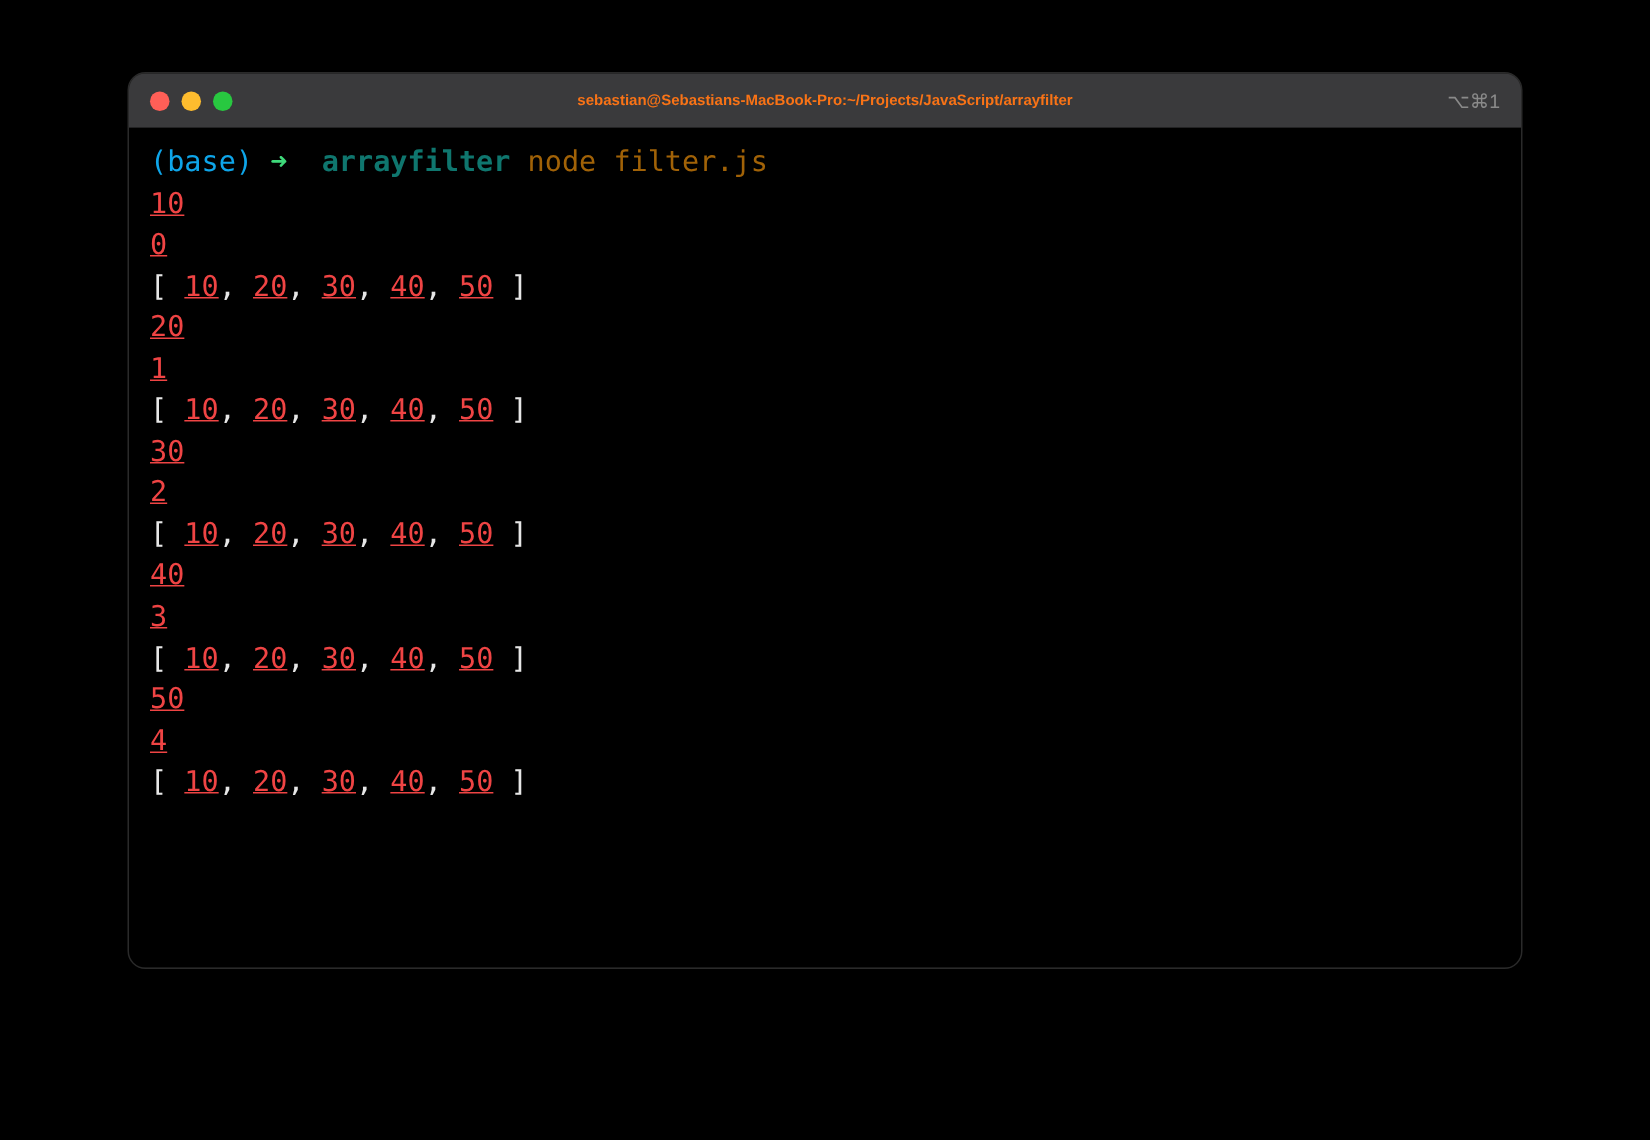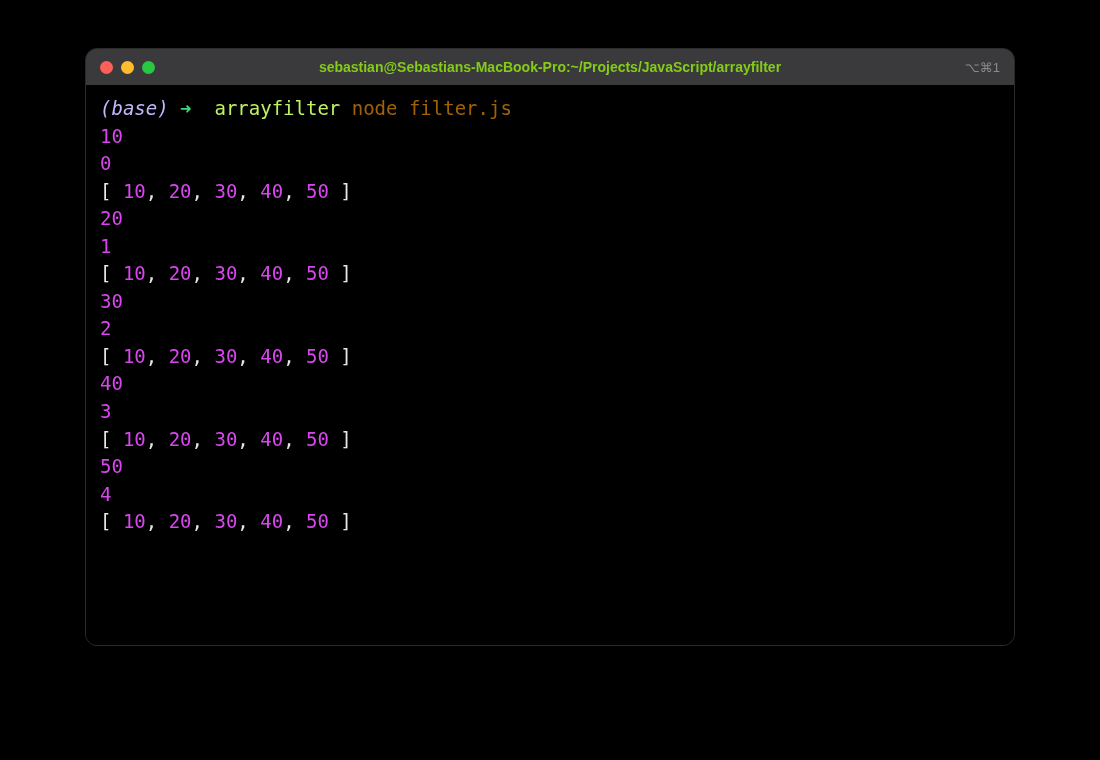--- a/index.html
+++ b/index.html
@@ -39,22 +39,22 @@
       height: 13px;
       border-radius: 50%;
     }
     .red { background: #ff5f57; }
     .yellow { background: #febc2e; }
     .green { background: #28c840; }
     .window-title {
       position: absolute;
       left: 0; right: 0;
       text-align: center;
-      color: #84cc16;
-      font-size: 14px;
+      color: #f97316;
+      font-size: 10px;
       font-weight: 600;
       pointer-events: none;
       font-family: -apple-system, BlinkMacSystemFont, "Segoe UI", sans-serif;
     }
     .tab-indicator {
       margin-left: auto;
       color: #8a8a8a;
       font-size: 13px;
       font-family: -apple-system, BlinkMacSystemFont, sans-serif;
       display: flex;
@@ -62,25 +62,25 @@
       gap: 2px;
     }
     .terminal-body {
       background: #000;
       padding: 10px 14px 60px 14px;
       font-size: 19px;
       line-height: 1.45;
       min-height: 560px;
     }
     .line { white-space: pre; }
-    .c-env { color: #c4b5fd; font-style: italic; }
+    .c-env { color: #0ea5e9; }
     .c-arrow { color: #3ed97a; }
-    .c-dir { color: #bef264; font-weight: 400; }
+    .c-dir { color: #0f766e; font-weight: 700; }
     .c-cmd { color: #a16207; }
-    .c-num { color: #d946ef; }
+    .c-num { color: #ef4444; text-decoration: underline; }
     .c-white { color: #e6e6e6; }
     .cursor {
       display: inline-block;
       width: 11px;
       height: 1.2em;
       background: #bfbfbf;
       vertical-align: text-bottom;
       margin-bottom: -1px;
     }
   </style>

